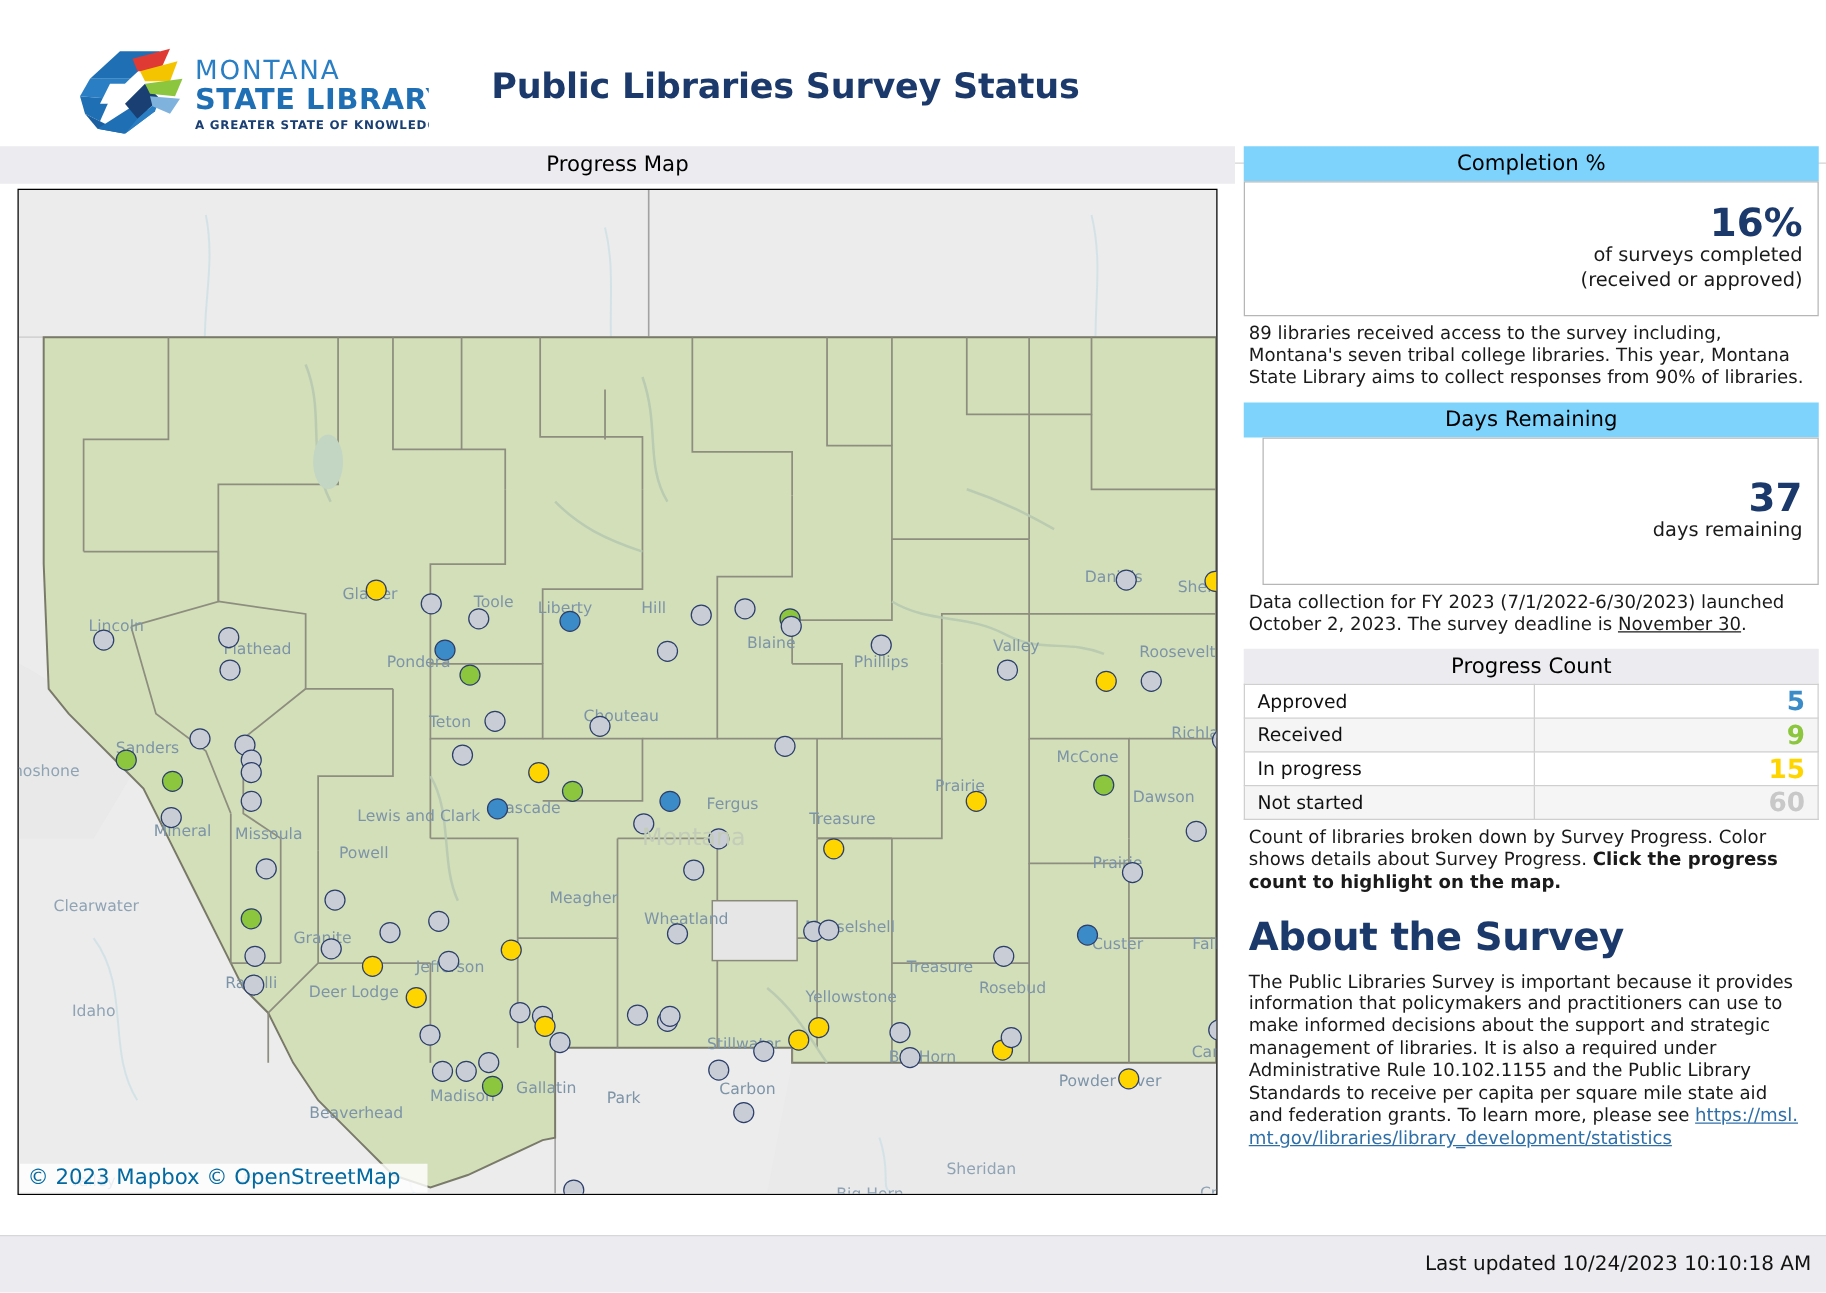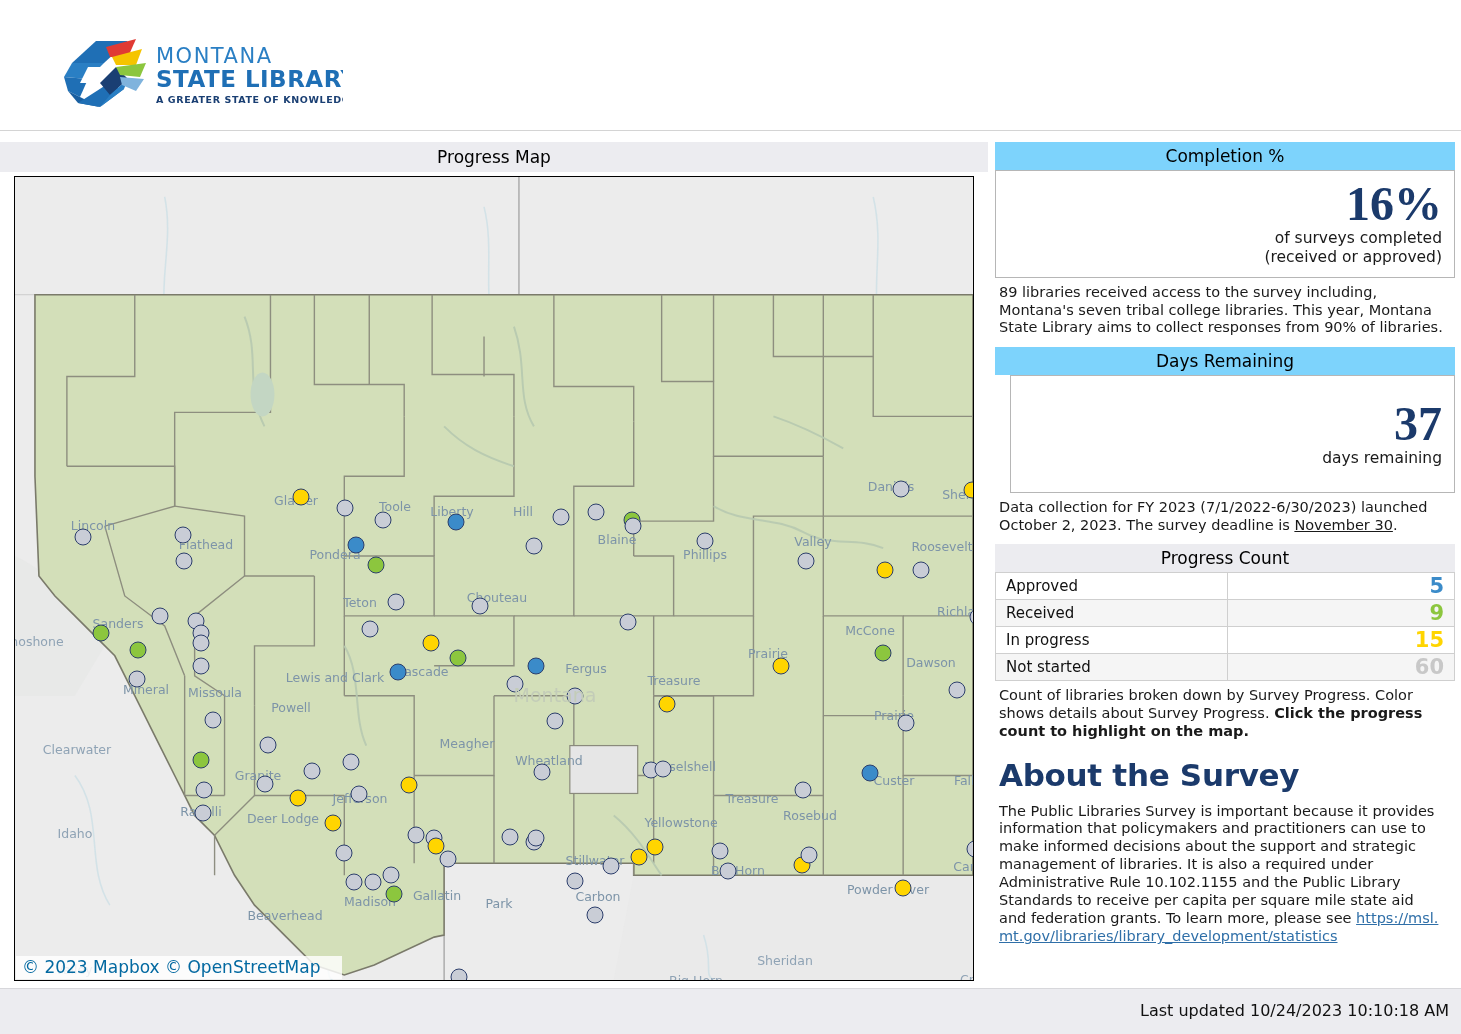--- a/index.html
+++ b/index.html
@@ -19,21 +19,21 @@
   }
   .logo-wrap { position:absolute; left:58px; top:33px; width:285px; height:80px; }
   .brand-title {
     position:absolute; left:393px; top:52px;
     font-family:"DejaVu Sans", sans-serif;
     font-size:28px; font-weight:bold; color:#1b3a6b; letter-spacing:-0.2px;
     white-space:nowrap;
   }
 
   
-  .main { position:absolute; left:0; top:142px; width:1461px; height:890px; }
+  .main { position:absolute; left:0; top:117px; width:1461px; height:890px; }
 
   
   .map-pane { position:absolute; left:0; top:0; width:988px; height:848px; }
   .pane-title {
     height:30px; line-height:30px; text-align:center;
     background:#ececf0; color:#000; font-size:17px;
     font-family:"DejaVu Sans", sans-serif;
   }
   .map-box {
     position:absolute; left:14px; top:34px; width:960px; height:805px;
@@ -75,21 +75,21 @@
     background:#7dd3fc; font-size:17px; color:#000;
   }
   .kpi-box {
     border:1px solid #b6b6b6; background:#fff;
     padding:8px 12px 8px 12px;
     display:flex; flex-direction:column; align-items:flex-end; justify-content:center;
   }
   .kpi-box.completion { height:108px; }
   .kpi-box.days { height:118px;margin-left:15px; }
   .kpi-num {
-    font-size:48px; font-weight:bold; color:#1b3a6b; line-height:1.02;font-family:Liberation Serif, serif;
+    font-size:31px; font-weight:bold; color:#1b3a6b; line-height:1.02;
   }
   .kpi-sub { font-size:15.5px; color:#1a1a1a; line-height:1.25; text-align:right; }
 
   .note {
     font-size:14.5px; color:#1a1a1a; line-height:1.22;
     margin:6px 0 10px 4px; width:452px;
   }
   .note .u { text-decoration:underline; }
 
   
@@ -152,20 +152,21 @@
           <path d="M48 14 L78 6 L70 24 L52 24 Z" fill="#e03a34"></path>
           <path d="M54 24 L84 16 L78 32 L58 32 Z" fill="#f5c400"></path>
           <path d="M58 34 L88 30 L82 44 L62 42 Z" fill="#8cc63e"></path>
           <path d="M62 44 L86 46 L78 58 L64 52 Z" fill="#7fb3dd"></path>
         </g>
         <text x="98" y="30" font-family="DejaVu Sans, sans-serif" font-size="21" fill="#2a7fc4" letter-spacing="1.5">MONTANA</text>
         <text x="98" y="54" font-family="DejaVu Sans, sans-serif" font-size="23" font-weight="bold" fill="#1f6fb5" letter-spacing="0.5">STATE LIBRARY</text>
         <text x="98" y="70" font-family="DejaVu Sans, sans-serif" font-size="9.5" font-weight="bold" fill="#1a3f73" letter-spacing="0.6">A GREATER STATE OF KNOWLEDGE</text>
       </svg>
     </div>
+    <div class="brand-title">Public Libraries Survey Status</div>
   </div>
 
   <div class="main">
 
     <div class="map-pane">
       <div class="pane-title">Progress Map</div>
 
       <div class="map-box">
 
         <svg class="map-canvas" viewBox="0 0 960 805" preserveAspectRatio="none" xmlns="http://www.w3.org/2000/svg">

